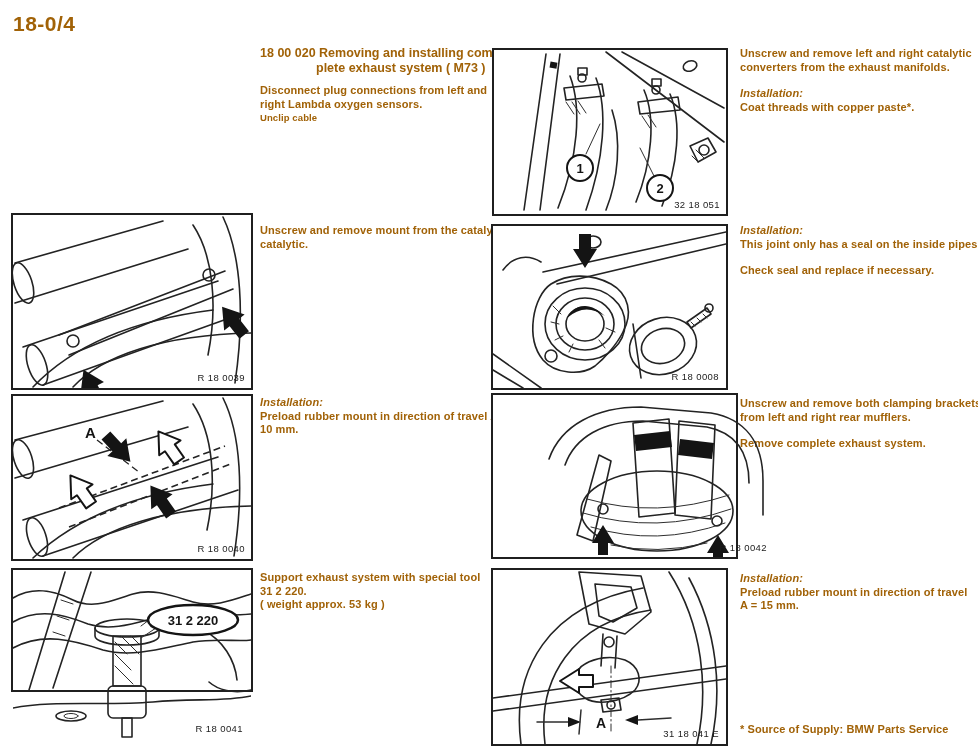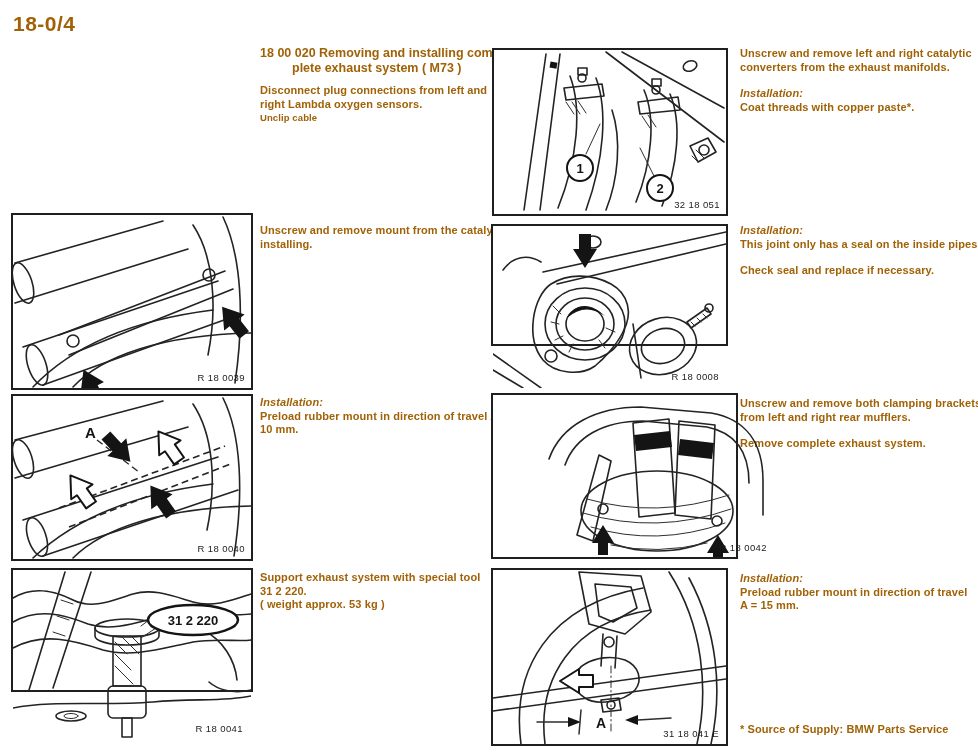--- a/index.html
+++ b/index.html
@@ -2,21 +2,21 @@
 <html><head>
 <meta charset="utf-8">
 <style>
   html,body{margin:0;padding:0;background:#ffffff;}
   .page{
     position:relative;width:978px;height:755px;background:#ffffff;overflow:hidden;
     font-family:"Liberation Sans",sans-serif;color:#a16207;
   }
   .hdr{position:absolute;left:13px;top:12px;font-size:21px;font-weight:700;letter-spacing:.5px;}
   .title{position:absolute;left:260px;top:46px;font-size:12.5px;font-weight:700;line-height:15px;}
-  .title .l2{margin-left:32px;}
+  .title .l2{margin-left:56px;}
   .blk{position:absolute;font-size:11px;font-weight:700;line-height:13.5px;letter-spacing:.1px;}
   .blk .ln-t{white-space:nowrap;}
   .ital{font-style:italic;}
   .gap{height:13px;}
   .small-t{font-size:9.5px;}
   .fig{position:absolute;border:2px solid #1f1f1f;background:#fff;box-sizing:border-box;}
   .fig svg{display:block;}
   .ln{stroke:#232323;stroke-width:1.6;fill:none;stroke-linecap:round;stroke-linejoin:round;}
   .ln-thin{stroke:#2e2e2e;stroke-width:1;fill:none;stroke-linecap:round;}
   .ln-dash{stroke:#232323;stroke-width:1.6;fill:none;stroke-dasharray:7 4;}
@@ -39,21 +39,21 @@
   </div>
 
   <div class="blk" style="left:260px;top:84px;">
     <div class="ln-t">Disconnect plug connections from left and</div>
     <div class="ln-t">right Lambda oxygen sensors.</div>
     <div class="ln-t small-t">Unclip cable</div>
   </div>
 
   <div class="blk" style="left:260px;top:224px;">
     <div class="ln-t">Unscrew and remove mount from the catalytic</div>
-    <div class="ln-t">installing.</div>
+    <div class="ln-t">catalytic.</div>
   </div>
 
   <div class="blk" style="left:260px;top:396px;">
     <div class="ln-t ital">Installation:</div>
     <div class="ln-t">Preload rubber mount in direction of travel A =</div>
     <div class="ln-t">10 mm.</div>
   </div>
 
   <div class="blk" style="left:260px;top:571px;">
     <div class="ln-t">Support exhaust system with special tool</div>
@@ -192,21 +192,21 @@
       <path class="ln-thin" d="M102,72 L114,84 M102,84 L118,100 M102,96 L120,114 M108,66 L126,84 M118,66 L126,74"></path>
       <rect class="ln" x="95" y="116" width="38" height="32" rx="5" fill="#ffffff"></rect>
       <rect class="ln" x="109" y="148" width="10" height="19" fill="#ffffff"></rect>
       <path class="ln-thin" d="M143,58 L128,68 M140,47 L128,56"></path>
       <ellipse cx="180" cy="50" rx="45" ry="15" fill="#ffffff" stroke="#141414" stroke-width="2.5"></ellipse>
       <text class="svgtxt" x="180" y="55" font-size="13" text-anchor="middle">31 2 220</text>
       <text class="figref" x="230" y="162" text-anchor="end">R 18 0041</text>
     </svg>
   </div>
 
-  <div class="fig" style="left:491px;top:224px;width:237px;height:122px;text-align:center;">
+  <div class="fig" style="left:491px;top:224px;width:237px;height:166px;text-align:center;">
     <svg width="233" height="162" viewBox="0 0 233 162">
       <path class="ln" d="M50,46 L233,6"></path>
       <path class="ln" d="M64,58 L233,18"></path>
       <ellipse class="ln" cx="100" cy="16" rx="8" ry="6"></ellipse>
       <path class="ln" d="M10,44 C20,30 35,28 48,36"></path>
       <path class="ln" d="M58,58 C40,70 32,112 50,134 C62,148 88,150 102,140 C112,132 124,118 130,106 C140,88 136,68 118,58 C98,47 74,48 58,58 Z"></path>
       <circle class="ln" cx="58" cy="130" r="6"></circle>
       <ellipse class="ln" cx="92" cy="98" rx="40" ry="36"></ellipse>
       <ellipse class="ln" cx="92" cy="98" rx="29" ry="26"></ellipse>
       <ellipse class="ln" cx="92" cy="98" rx="19" ry="17"></ellipse>

